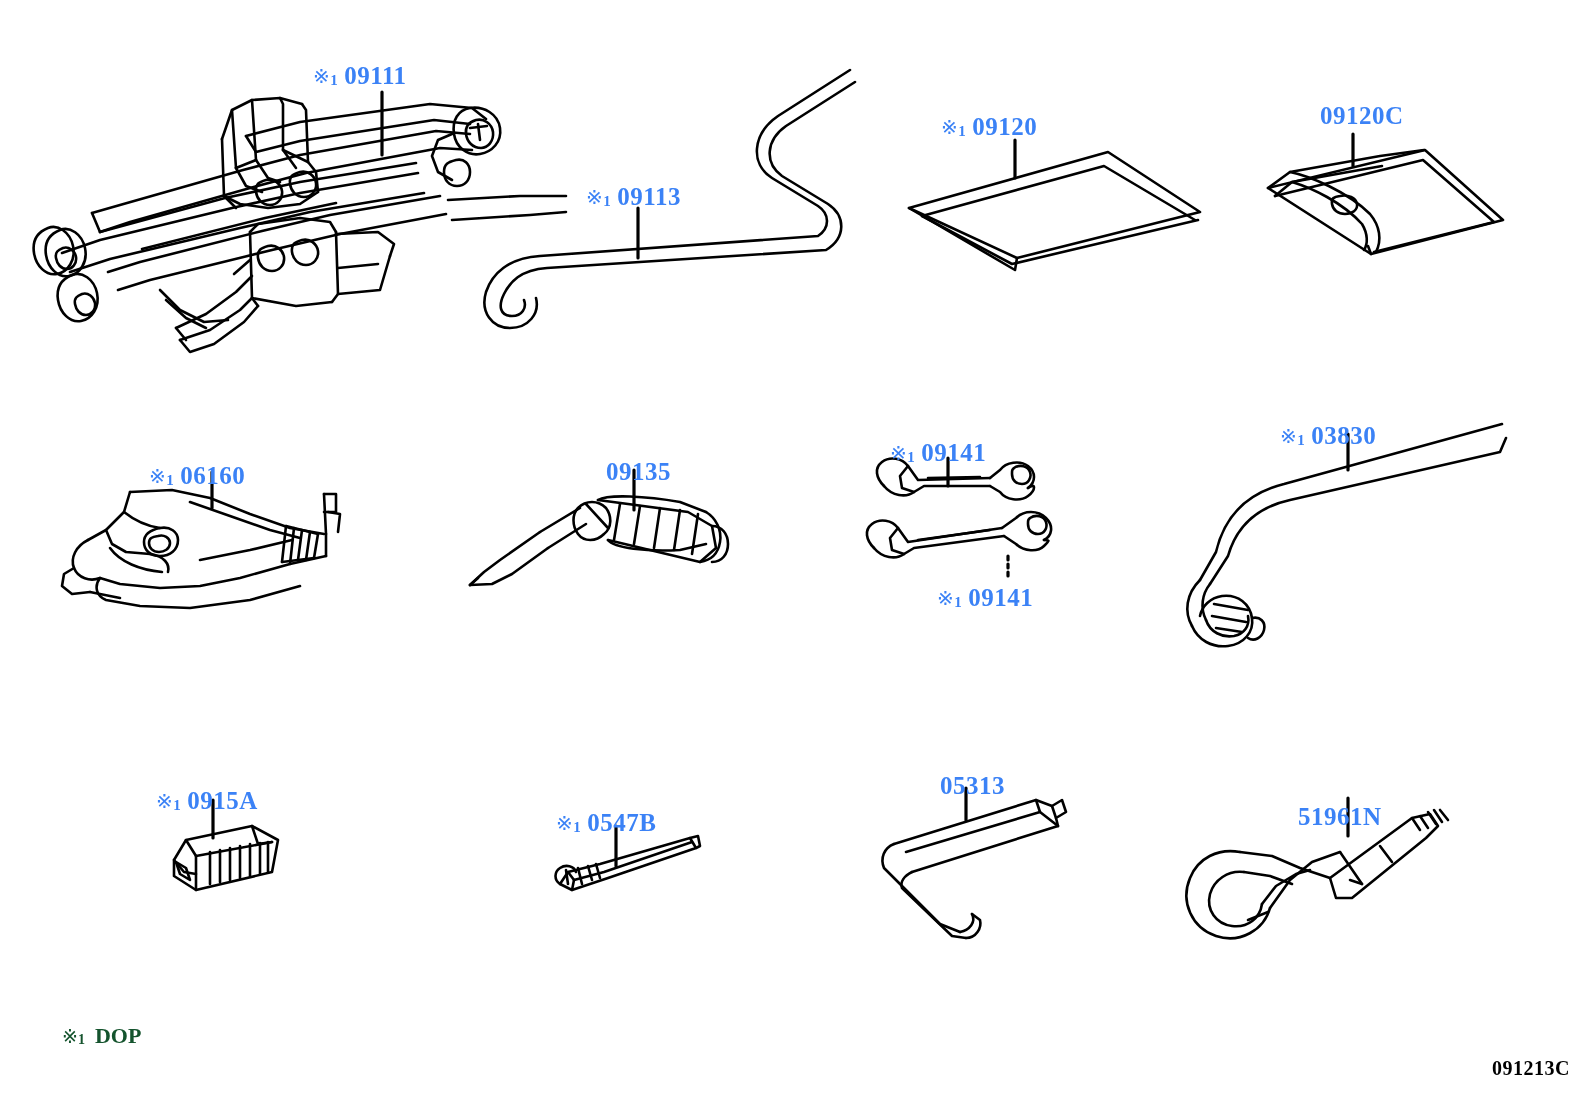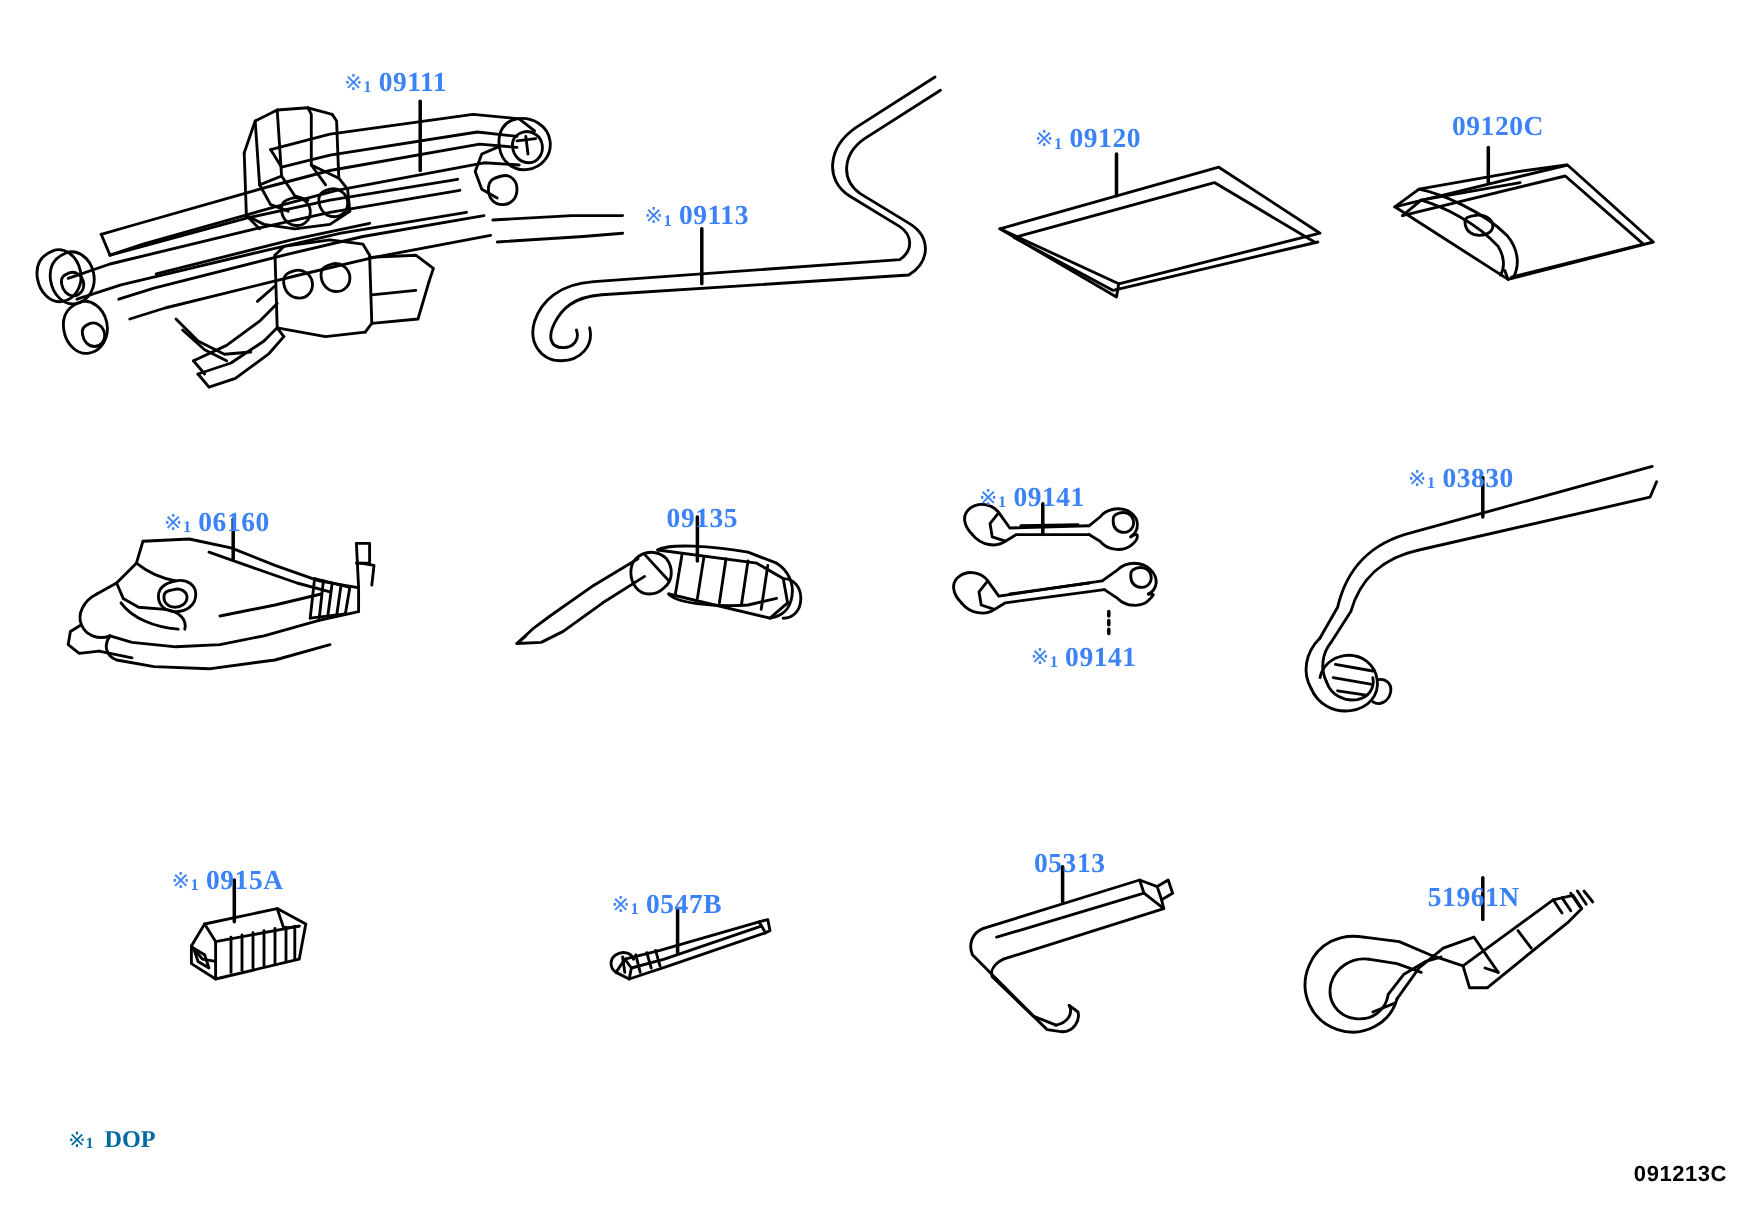--- a/index.html
+++ b/index.html
@@ -41,38 +41,38 @@
     vertical-align: -1px;
     margin-right: 6px;
   }
   .footnote {
     position: absolute;
     left: 62px;
     top: 1023px;
     font-family: "Liberation Serif", "DejaVu Serif", serif;
     font-weight: bold;
     font-size: 22px;
-    color: #0369a1;
+    color: #14532d;
     white-space: nowrap;
   }
   .footnote .mark {
     font-family: "DejaVu Sans", sans-serif;
     font-weight: normal;
     font-size: 19px;
   }
   .footnote .marknum {
     font-size: 14px;
     vertical-align: -1px;
     margin-right: 10px;
   }
   .sheetid {
     position: absolute;
     right: 22px;
     top: 1057px;
-    font-family: Liberation Sans, sans-serif;
+    font-family: Liberation Serif, serif;
     font-weight: bold;
     font-size: 20px;
     color: #000;
     letter-spacing: 0.5px;
   }
   svg.art {
     position: absolute;
     left: 0;
     top: 0;
     width: 1592px;

